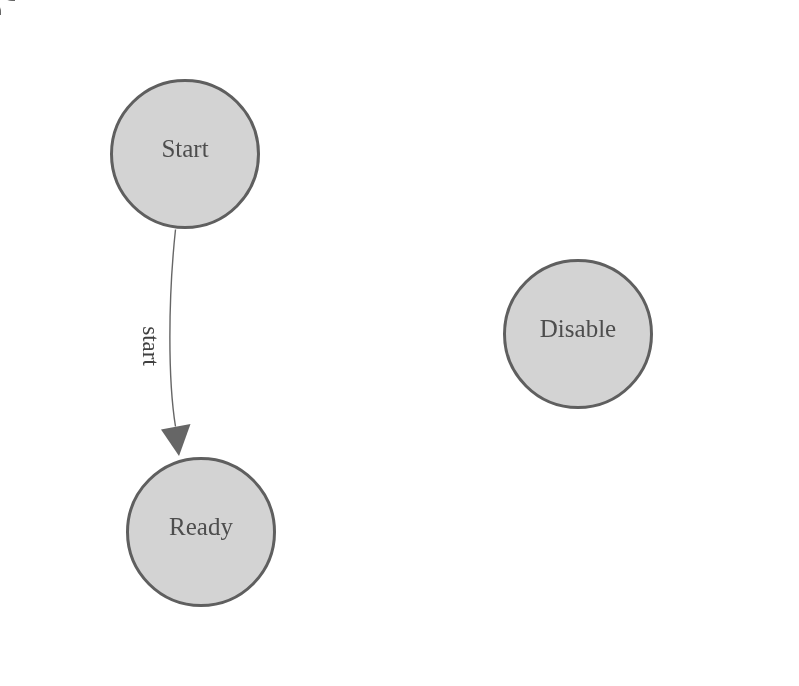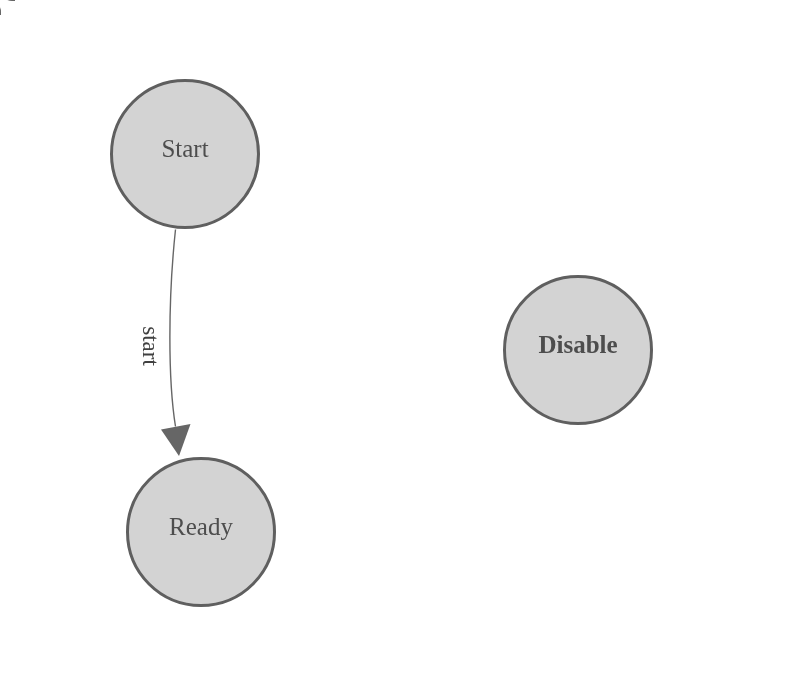--- a/index.html
+++ b/index.html
@@ -48,21 +48,21 @@
     box-sizing: border-box;
     border: 3.5px solid var(--node-stroke, #5f5f5f);
     border-radius: 50%;
     background: var(--node-fill, #d3d3d3);
     display: flex;
     align-items: center;
     justify-content: center;
   }
   .node-start   { left: 110px; top: 79px;  }
   .node-ready   { left: 126px; top: 457px; text-align: right; }
-  .node-disable { left: 503px; top: 275px; font-weight: bold; }
+  .node-disable { left: 503px; top: 259px; }
   .node-label {
     font-size: 25px;
     color: var(--node-label, #4d4d4d);
     transform: translateY(-5px);
     white-space: nowrap;
   }
   .edge-label {
     position: absolute;
     left: 150px;
     top: 346px;

